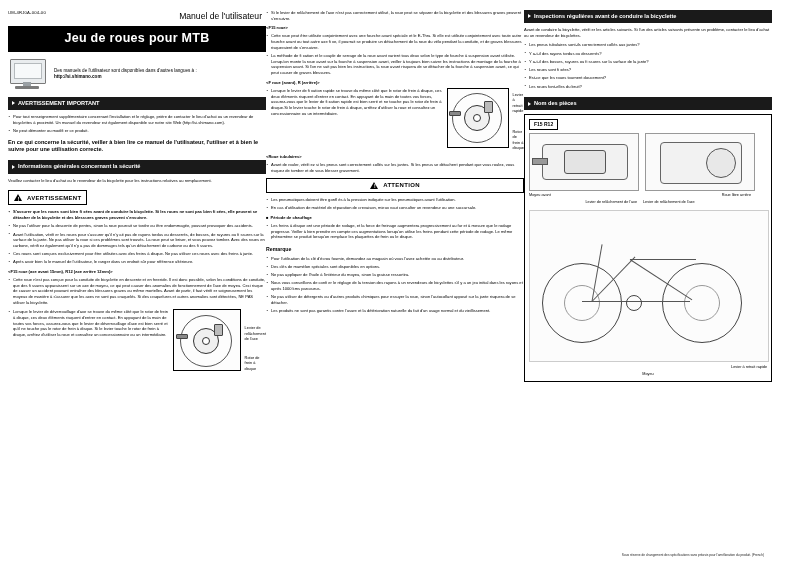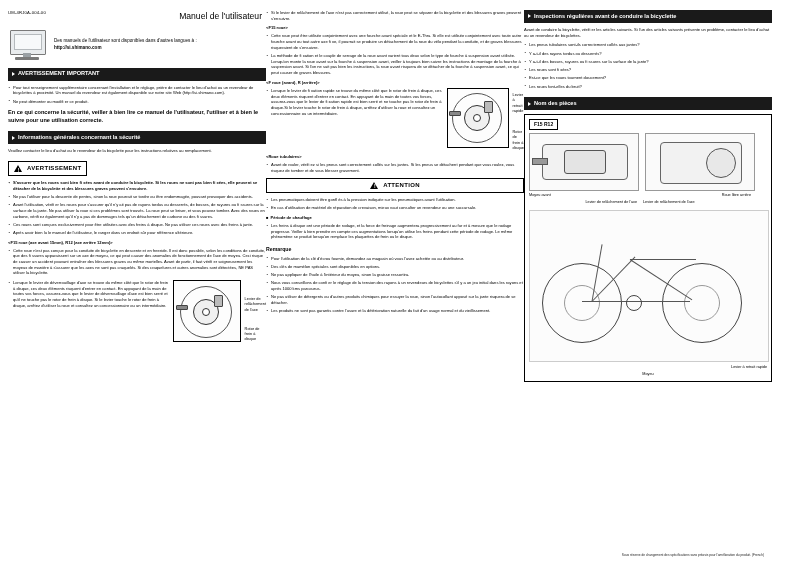--- a/index.html
+++ b/index.html
@@ -301,20 +301,21 @@
 <body>
 
 <div class="page">
   <div class="cols">
 
     <div class="col">
 
       <div class="docnum">UM-4RJ0A-004-00</div>
       <div class="manual-title">Manuel de l'utilisateur</div>
 
+      <div class="title-bar">Jeu de roues pour MTB</div>
 
       <div class="langs">
         <div class="monitor">
           <div class="screen"></div>
           <div class="stand"></div>
           <div class="base"></div>
         </div>
         <div class="langs-text">
           <div>Des manuels de l'utilisateur sont disponibles dans d'autres langues à :</div>
           <div class="bold">http://si.shimano.com</div>

